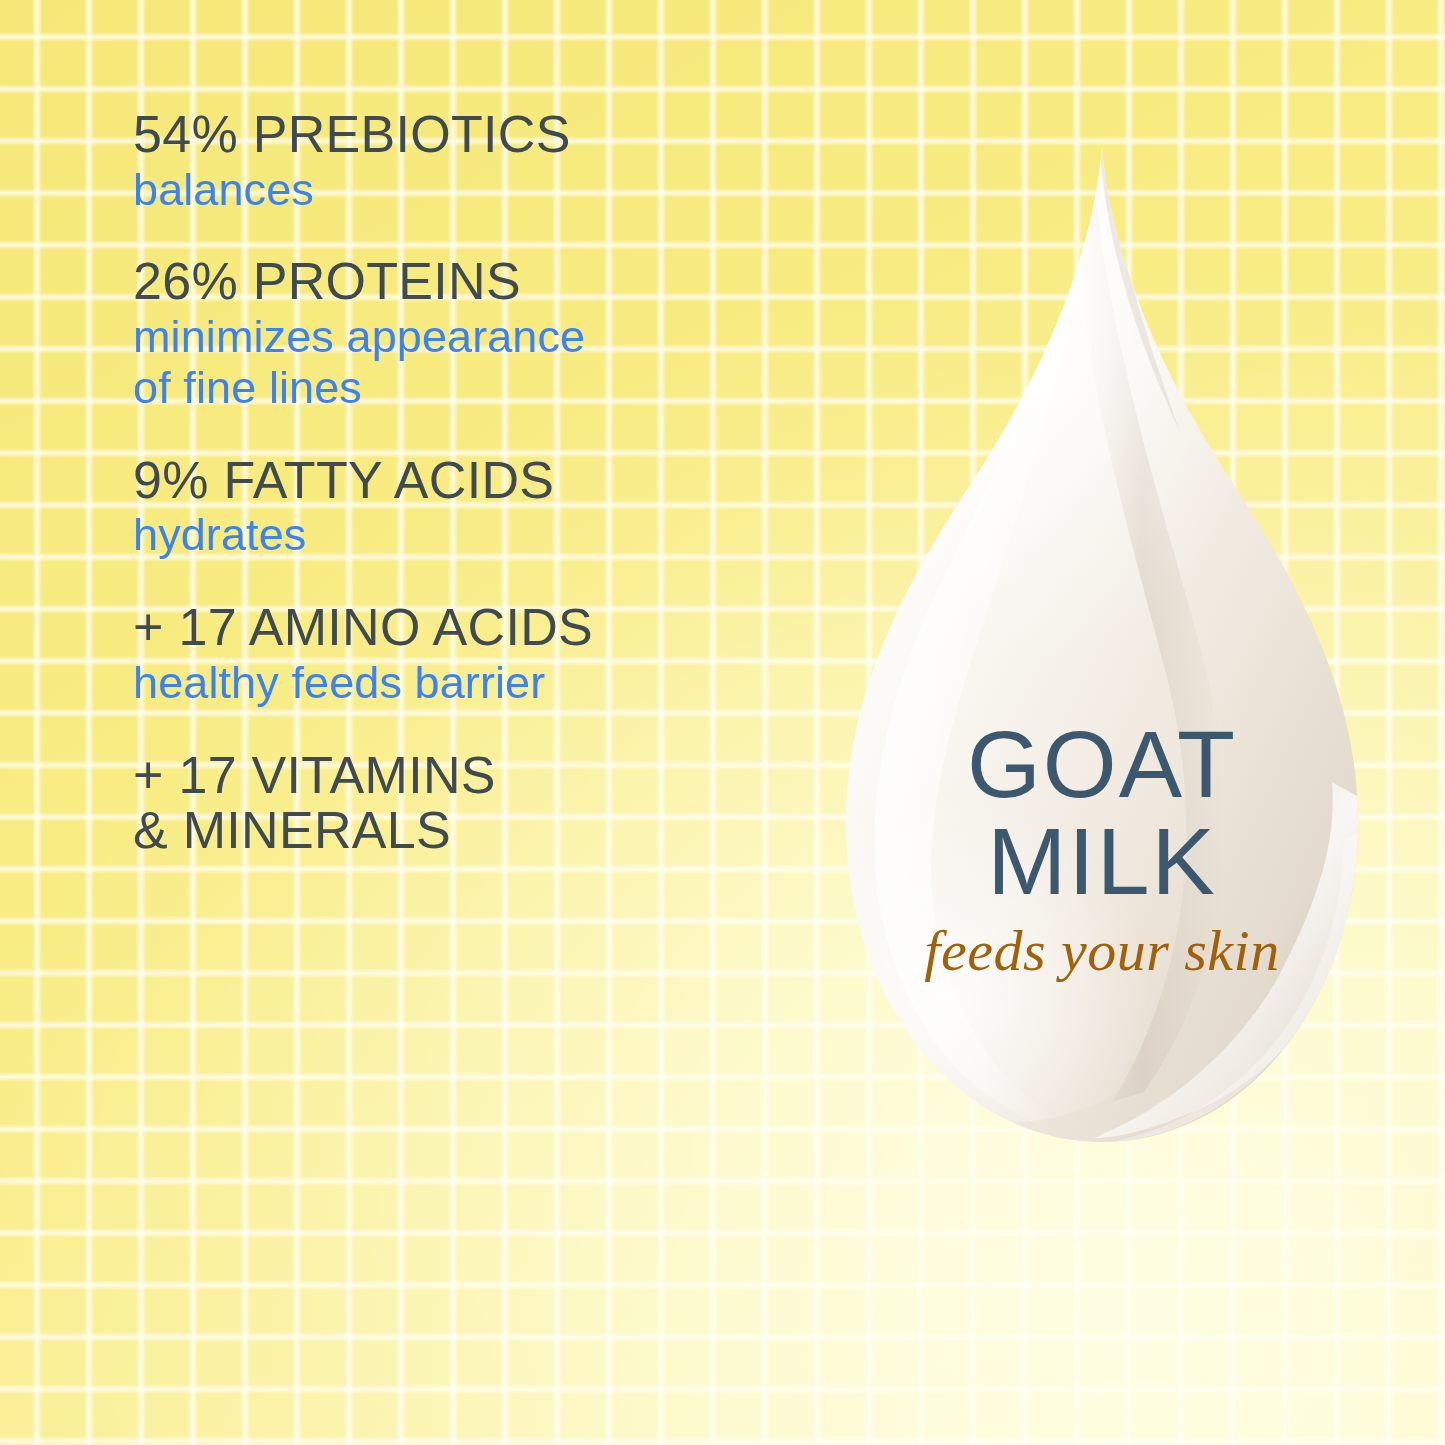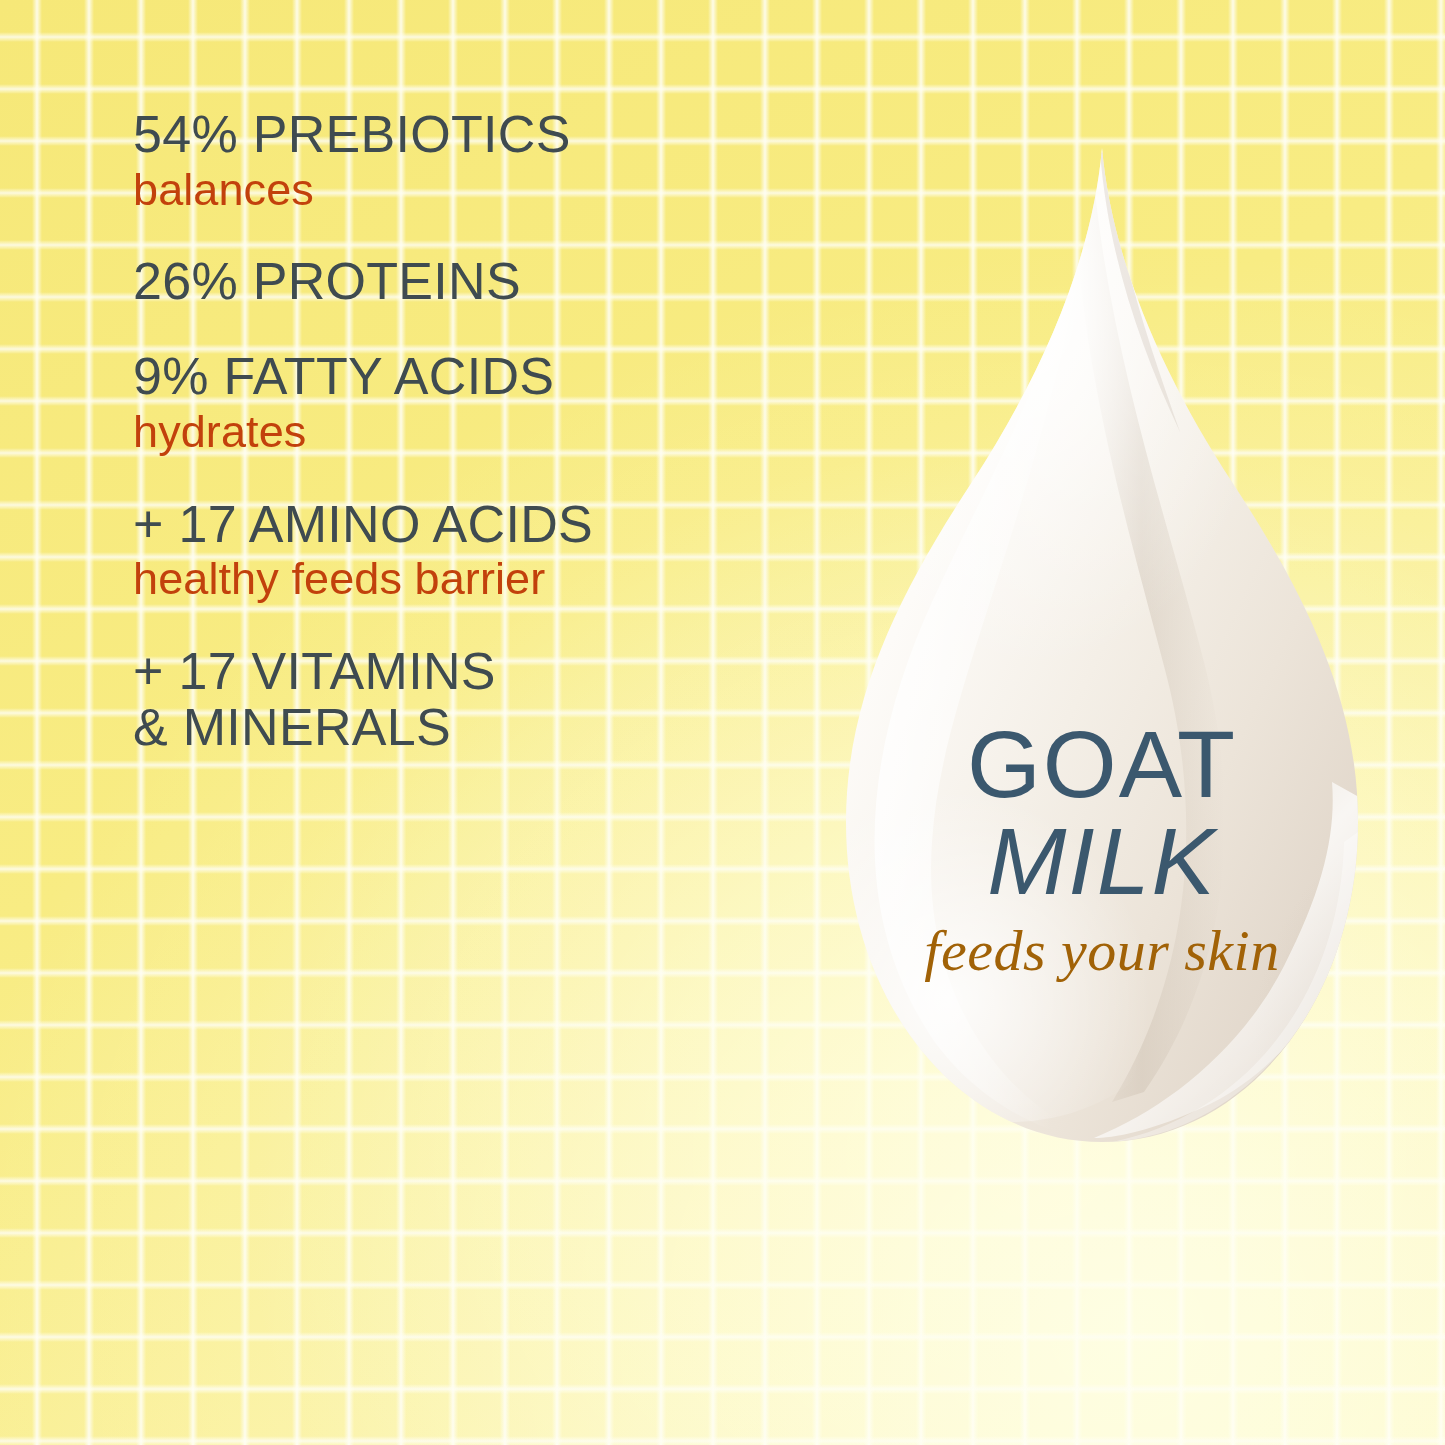--- a/index.html
+++ b/index.html
@@ -68,21 +68,21 @@
   .b-head {
     color: #3f4b50;
     font-size: 52px;
     line-height: 1.07;
     font-weight: 400;
     letter-spacing: 0.3px;
     white-space: pre-line;
     margin: 0 0 2px 0;
   }
   .b-sub {
-    color: #c2410c;
+    color: #3b82f6;
     font-size: 45px;
     line-height: 1.13;
     font-weight: 400;
     letter-spacing: 0.1px;
     white-space: pre-line;
     margin: 0;
   }
 
   
   .droplet-wrap {
@@ -106,21 +106,21 @@
     text-align: center;
   }
   .dt-line1, .dt-line2 {
     color: #3b586e;
     font-size: 95px;
     line-height: 0.98;
     font-weight: 300;
     letter-spacing: 2px;
     display: block;
   }
-  .dt-line2 { margin-top: 4px; font-style: italic; }
+  .dt-line2 { margin-top: 4px; }
   .dt-tagline {
     display: block;
     margin-top: 14px;
     color: #a16207;
     font-family: "Liberation Serif", "DejaVu Serif", serif;
     font-style: italic;
     font-size: 58px;
     line-height: 1.0;
     letter-spacing: 0.5px;
   }
@@ -136,20 +136,22 @@
 
   <div class="benefits">
 
     <div class="benefit">
       <div class="b-head">54% PREBIOTICS</div>
       <div class="b-sub">balances</div>
     </div>
 
     <div class="benefit">
       <div class="b-head">26% PROTEINS</div>
+      <div class="b-sub">minimizes appearance
+of fine lines</div>
     </div>
 
     <div class="benefit">
       <div class="b-head">9% FATTY ACIDS</div>
       <div class="b-sub">hydrates</div>
     </div>
 
     <div class="benefit">
       <div class="b-head">+ 17 AMINO ACIDS</div>
       <div class="b-sub">healthy feeds barrier</div>

